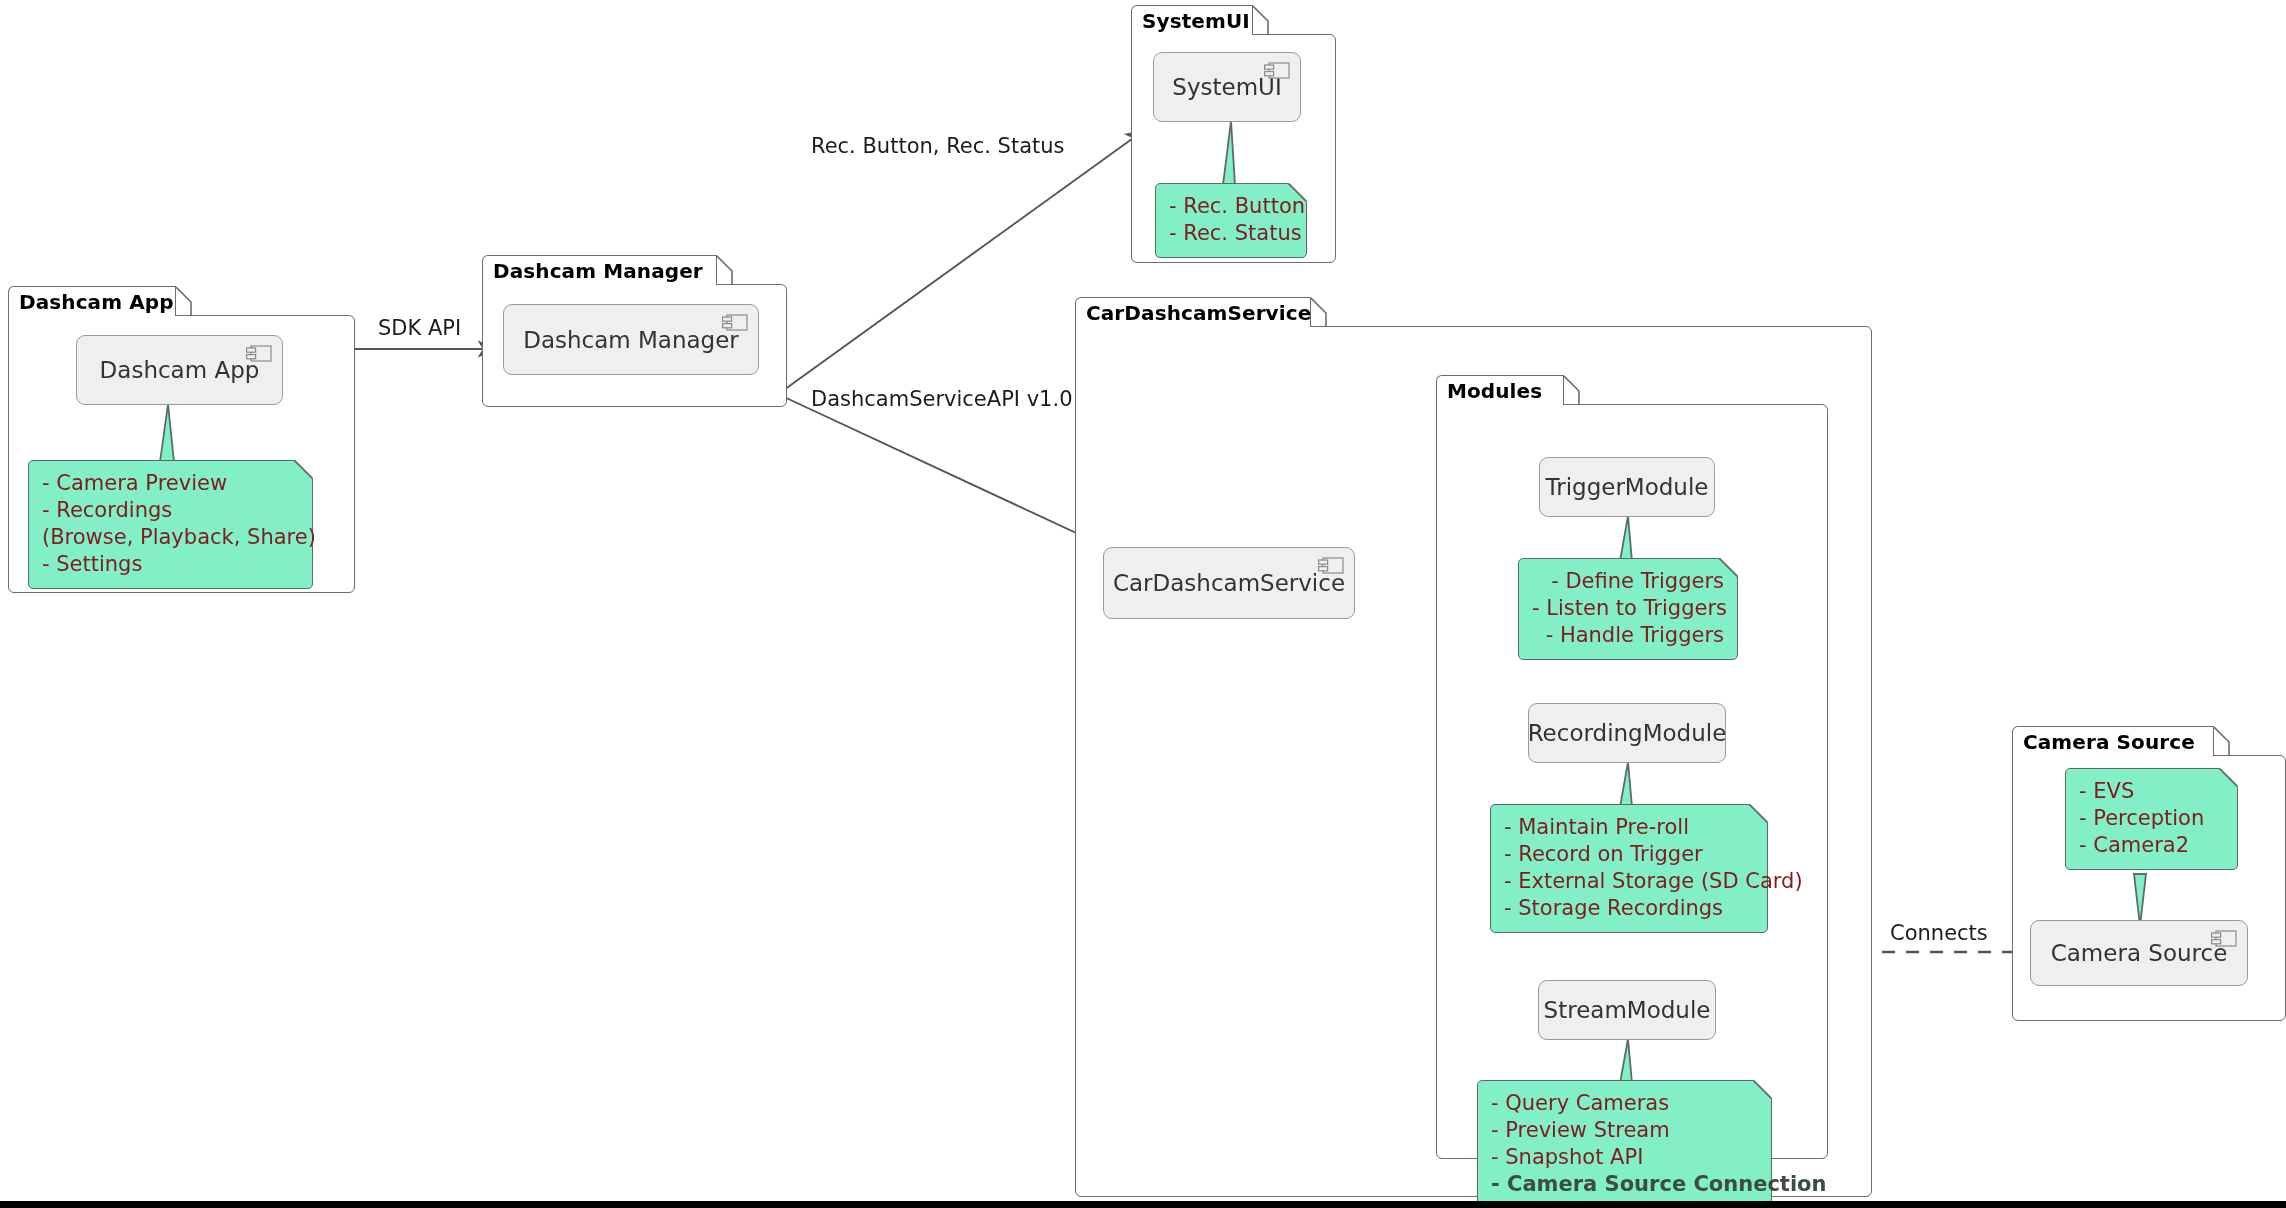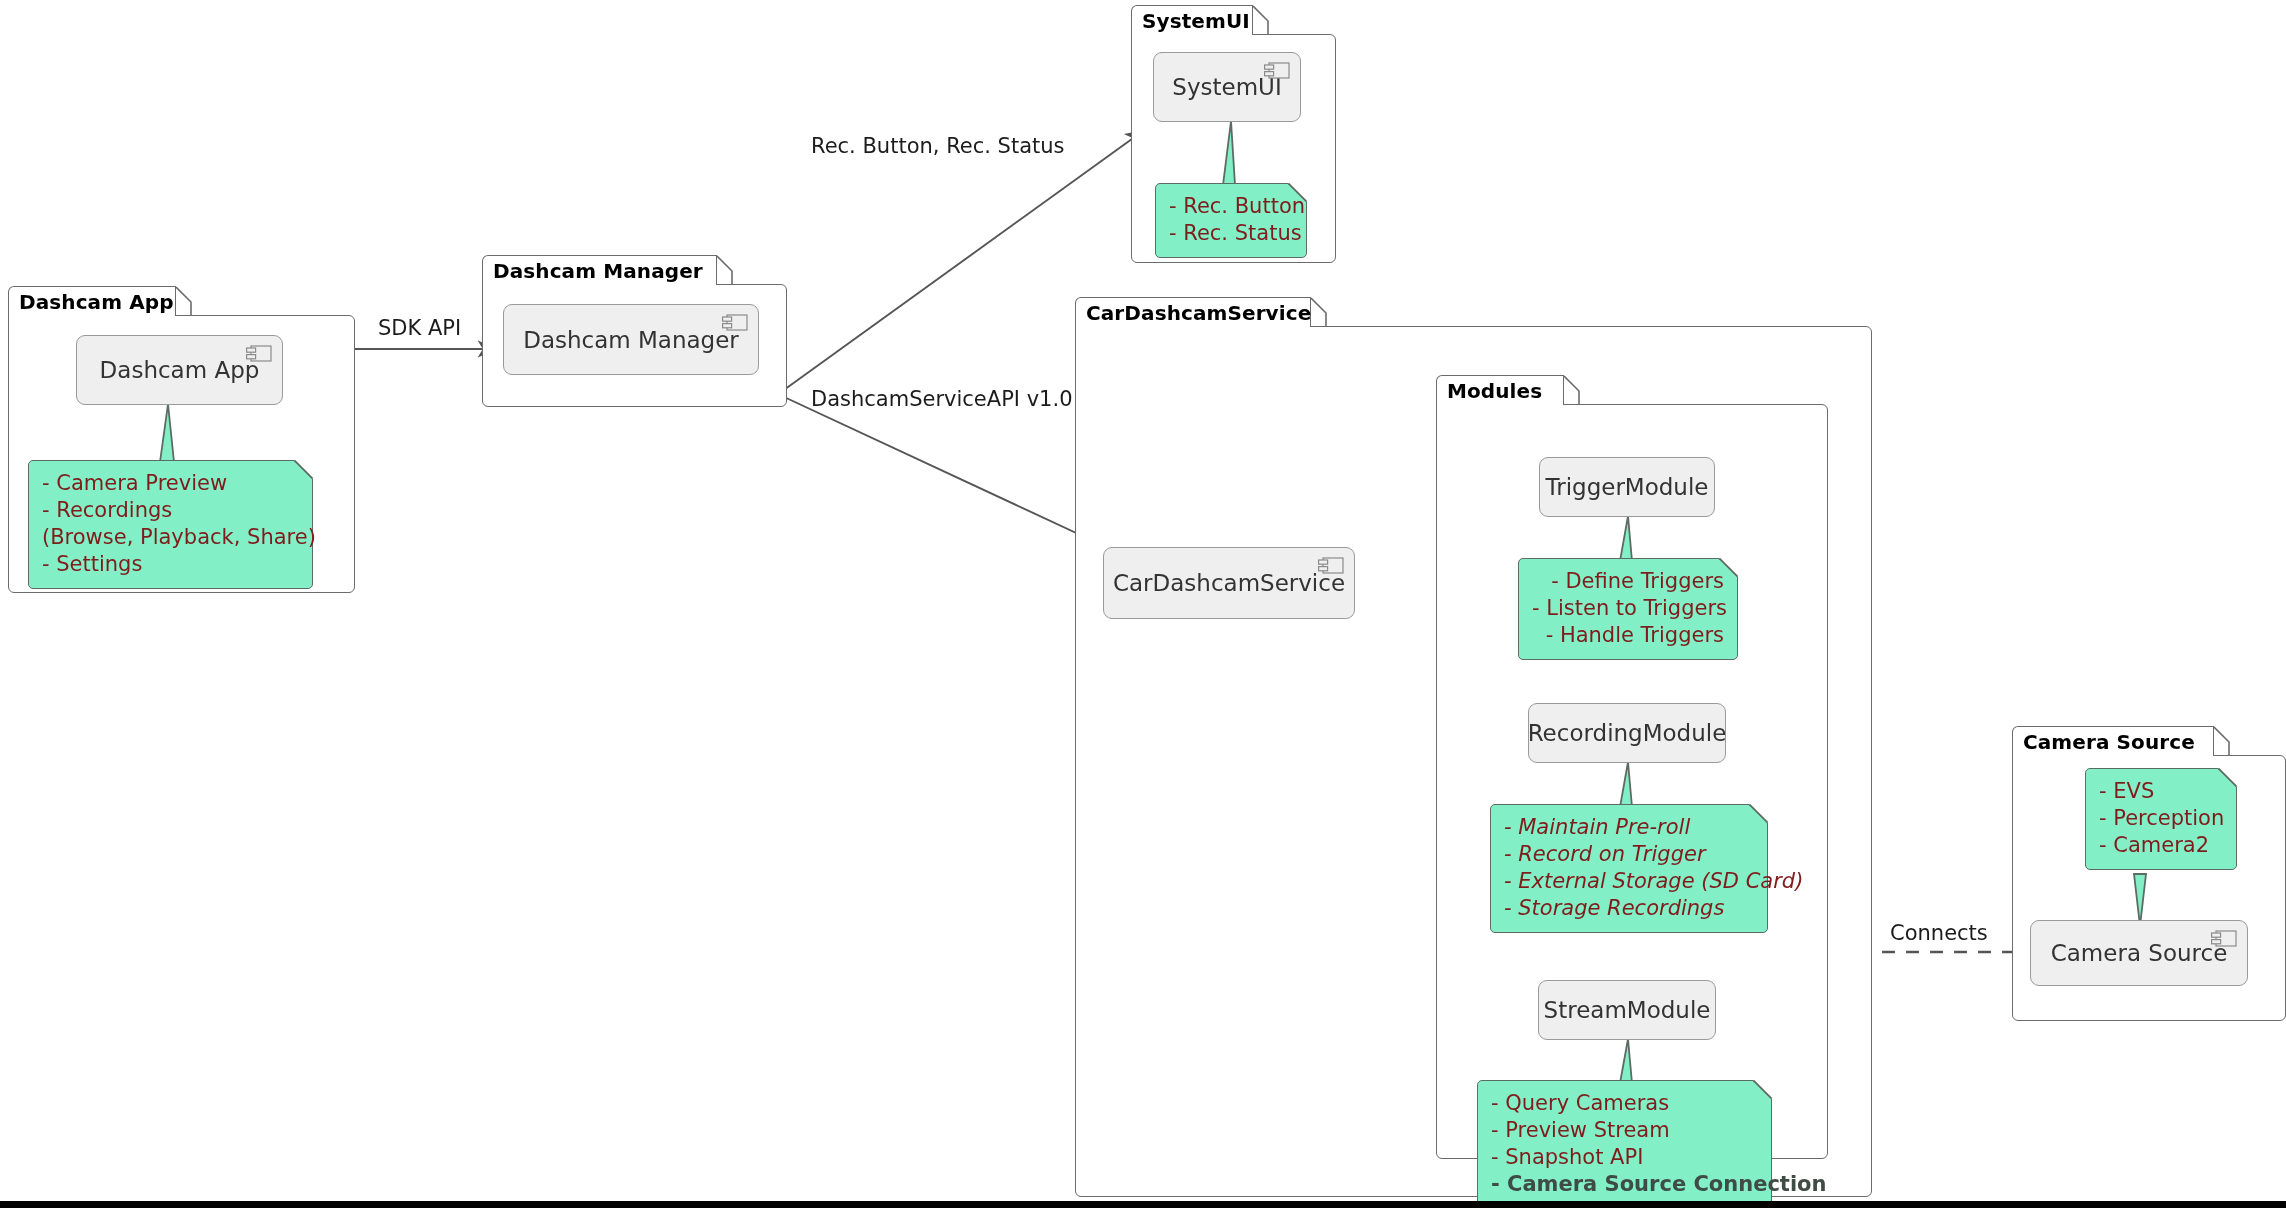--- a/index.html
+++ b/index.html
@@ -315,21 +315,21 @@
         <div class="note-line">- Listen to Triggers</div>
         <div class="note-line">- Handle Triggers</div>
       </div>
 
       <div class="comp" style="left:92px; top:328px; width:198px; height:60px;">
         <span class="comp-label">RecordingModule</span>
       </div>
       <svg style="position:absolute; left:0; top:0; width:392px; height:784px; z-index:4;">
         <path d="M 192 387 L 196 432 L 184 432 Z" fill="#82efc6" stroke="#5c6b63" stroke-width="1.8"></path>
       </svg>
-      <div class="note" style="left:54px; top:429px; width:278px;font-style:italic;">
+      <div class="note" style="left:54px; top:429px; width:278px;">
         <svg class="note-fold" viewBox="0 0 19 19">
           <path d="M 0 0 L 19 19 L 19 0 Z" fill="#ffffff"></path>
           <path d="M 0.5 0.5 L 18.5 18.5" stroke="#5c6b63" stroke-width="1.8" fill="none"></path>
         </svg>
         <div class="note-line">- Maintain Pre-roll</div>
         <div class="note-line">- Record on Trigger</div>
         <div class="note-line">- External Storage (SD Card)</div>
         <div class="note-line">- Storage Recordings</div>
       </div>
 
@@ -356,21 +356,21 @@
     <div class="pkg-tab" style="width:202px;">
       <span class="pkg-tab-label">Camera Source</span>
     </div>
     <div class="pkg-tab-slant" style="left:202px;">
       <svg width="16" height="31" viewBox="0 0 16 31">
         <path d="M 0 1 L 15 16 L 15 31" fill="none" stroke="#6b6b6b" stroke-width="1.6"></path>
       </svg>
     </div>
     <div class="pkg-body" style="top:29px; width:274px; height:266px;"></div>
 
-    <div class="note" style="left:53px; top:42px; width:152px;margin-left:20px;">
+    <div class="note" style="left:53px; top:42px; width:173px;">
       <svg class="note-fold" viewBox="0 0 19 19">
         <path d="M 0 0 L 19 19 L 19 0 Z" fill="#ffffff"></path>
         <path d="M 0.5 0.5 L 18.5 18.5" stroke="#5c6b63" stroke-width="1.8" fill="none"></path>
       </svg>
       <div class="note-line">- EVS</div>
       <div class="note-line">- Perception</div>
       <div class="note-line">- Camera2</div>
     </div>
     <svg style="position:absolute; left:0; top:0; width:274px; height:295px; z-index:4;">
       <path d="M 122 148 L 134 148 L 128 200 Z" fill="#82efc6" stroke="#5c6b63" stroke-width="1.8"></path>

